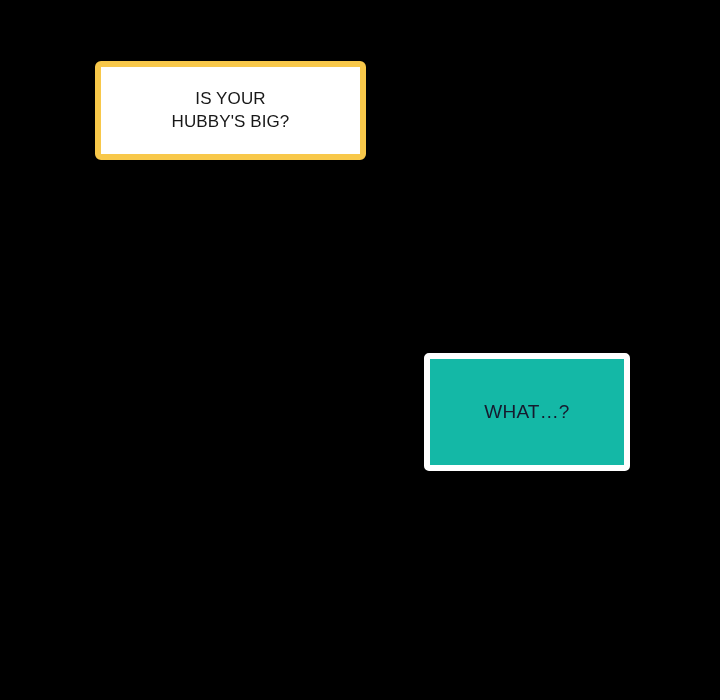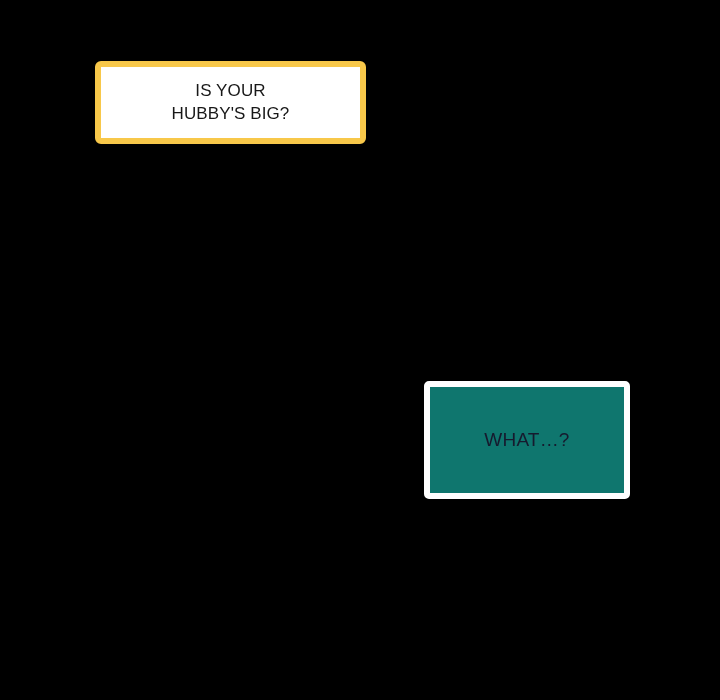--- a/index.html
+++ b/index.html
@@ -34,45 +34,44 @@
     text-align: center;
     border-radius: 5px;
     line-height: 1.32;
   }
 
   
   .card--question {
     left: 95px;
     top: 61px;
     width: 271px;
-    height: 83px;
+    height: 99px;
     background: #FFFFFF;
     border: 6px solid #F8C84A;
     border-radius: 6px;
     box-shadow: 0 1px 3px rgba(0,0,0,0.55);
   }
   .card--question .card-text {
     color: #181818;
     font-size: 17px;
     font-weight: 400;
     letter-spacing: 0.1px;
     padding: 0 10px;
   }
 
   
   .card--reaction {
     left: 424px;
     top: 353px;
     width: 206px;
     height: 118px;
-    background: #0f766e;
+    background: #14b8a6;
     border: 6px solid #FFFFFF;
     border-radius: 5px;
     box-shadow: 0 1px 3px rgba(0,0,0,0.5);
-    margin-top: 28px;
   }
   .card--reaction .card-text {
     color: #161A2E;
     font-size: 19px;
     font-weight: 400;
     letter-spacing: 0.2px;
     padding: 0 8px;
   }
 
   .card-text {

